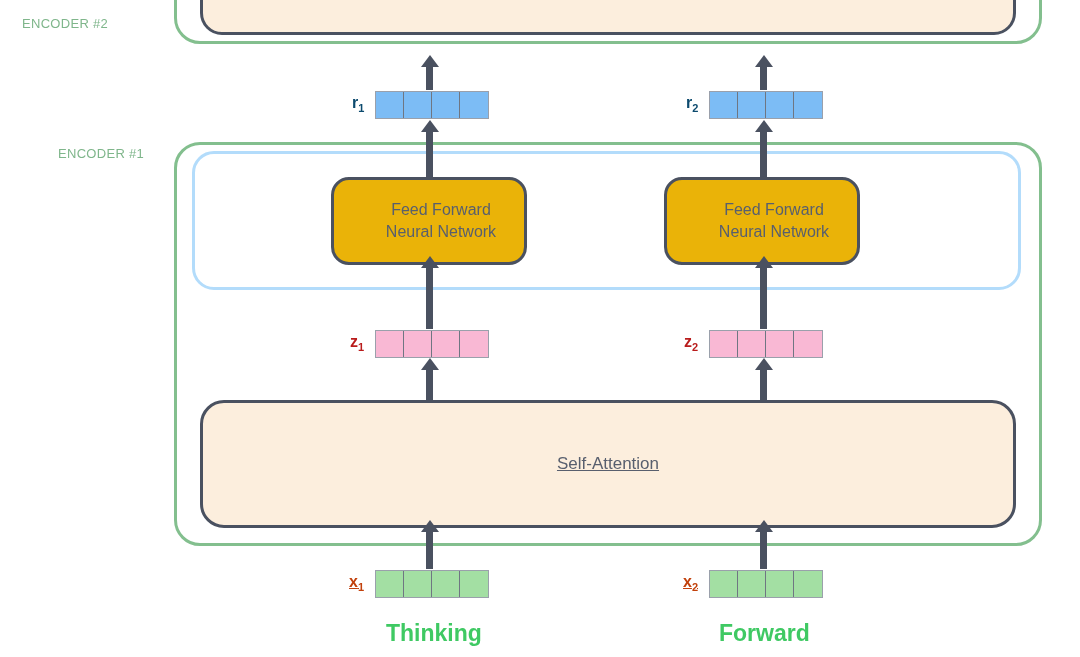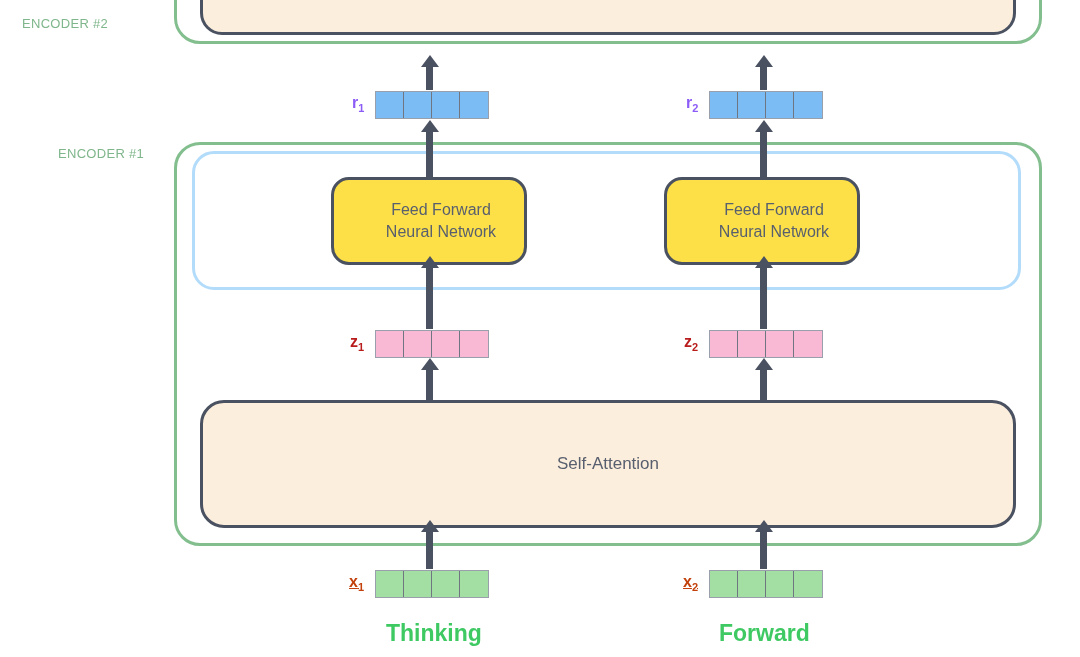--- a/index.html
+++ b/index.html
@@ -58,39 +58,40 @@
     border: 3px solid #4a5160;
     border-radius: 20px;
     display: flex;
     align-items: center;
     justify-content: center;
     text-align: center;
     color: #585f6e;
     line-height: 1.35;
   }
   .block-peach { background: #fceedd; }
-  .block-bluish { background: #fde047; padding-left: 24px; }
+  .block-bluish { background: #eab308; padding-left: 24px; }
 
   
   #encoder2-inner {
     left: 200px;
     top: -120px;
     width: 816px;
     height: 155px;
     border-radius: 22px;
   }
 
   
   #self-attention {
     left: 200px;
     top: 400px;
     width: 816px;
     height: 128px;
     font-size: 17px;
     border-radius: 24px;
+    text-decoration: underline;
   }
 
   
   .ffn {
     width: 196px;
     height: 88px;
     top: 177px;
     font-size: 16px;
     border-radius: 18px;
   }
@@ -140,21 +141,21 @@
   .vec-label {
     position: absolute;
     font-size: 16px;
     font-weight: bold;
     white-space: nowrap;
   }
   .vec-label sub {
     font-size: 11px;
     font-weight: bold;
   }
-  .lbl-blue  { color: #8b5cf6; }
+  .lbl-blue  { color: #0c4a6e; }
   .lbl-pink  { color: #b91c1c; }
   .lbl-green { color: #c2410c; text-decoration: underline; }
 
   #lbl-r1 { left: 352px; top: 94px; }
   #lbl-r2 { left: 686px; top: 94px; }
   #lbl-z1 { left: 350px; top: 333px; }
   #lbl-z2 { left: 684px; top: 333px; }
   #lbl-x1 { left: 349px; top: 573px; }
   #lbl-x2 { left: 683px; top: 573px; }
 

